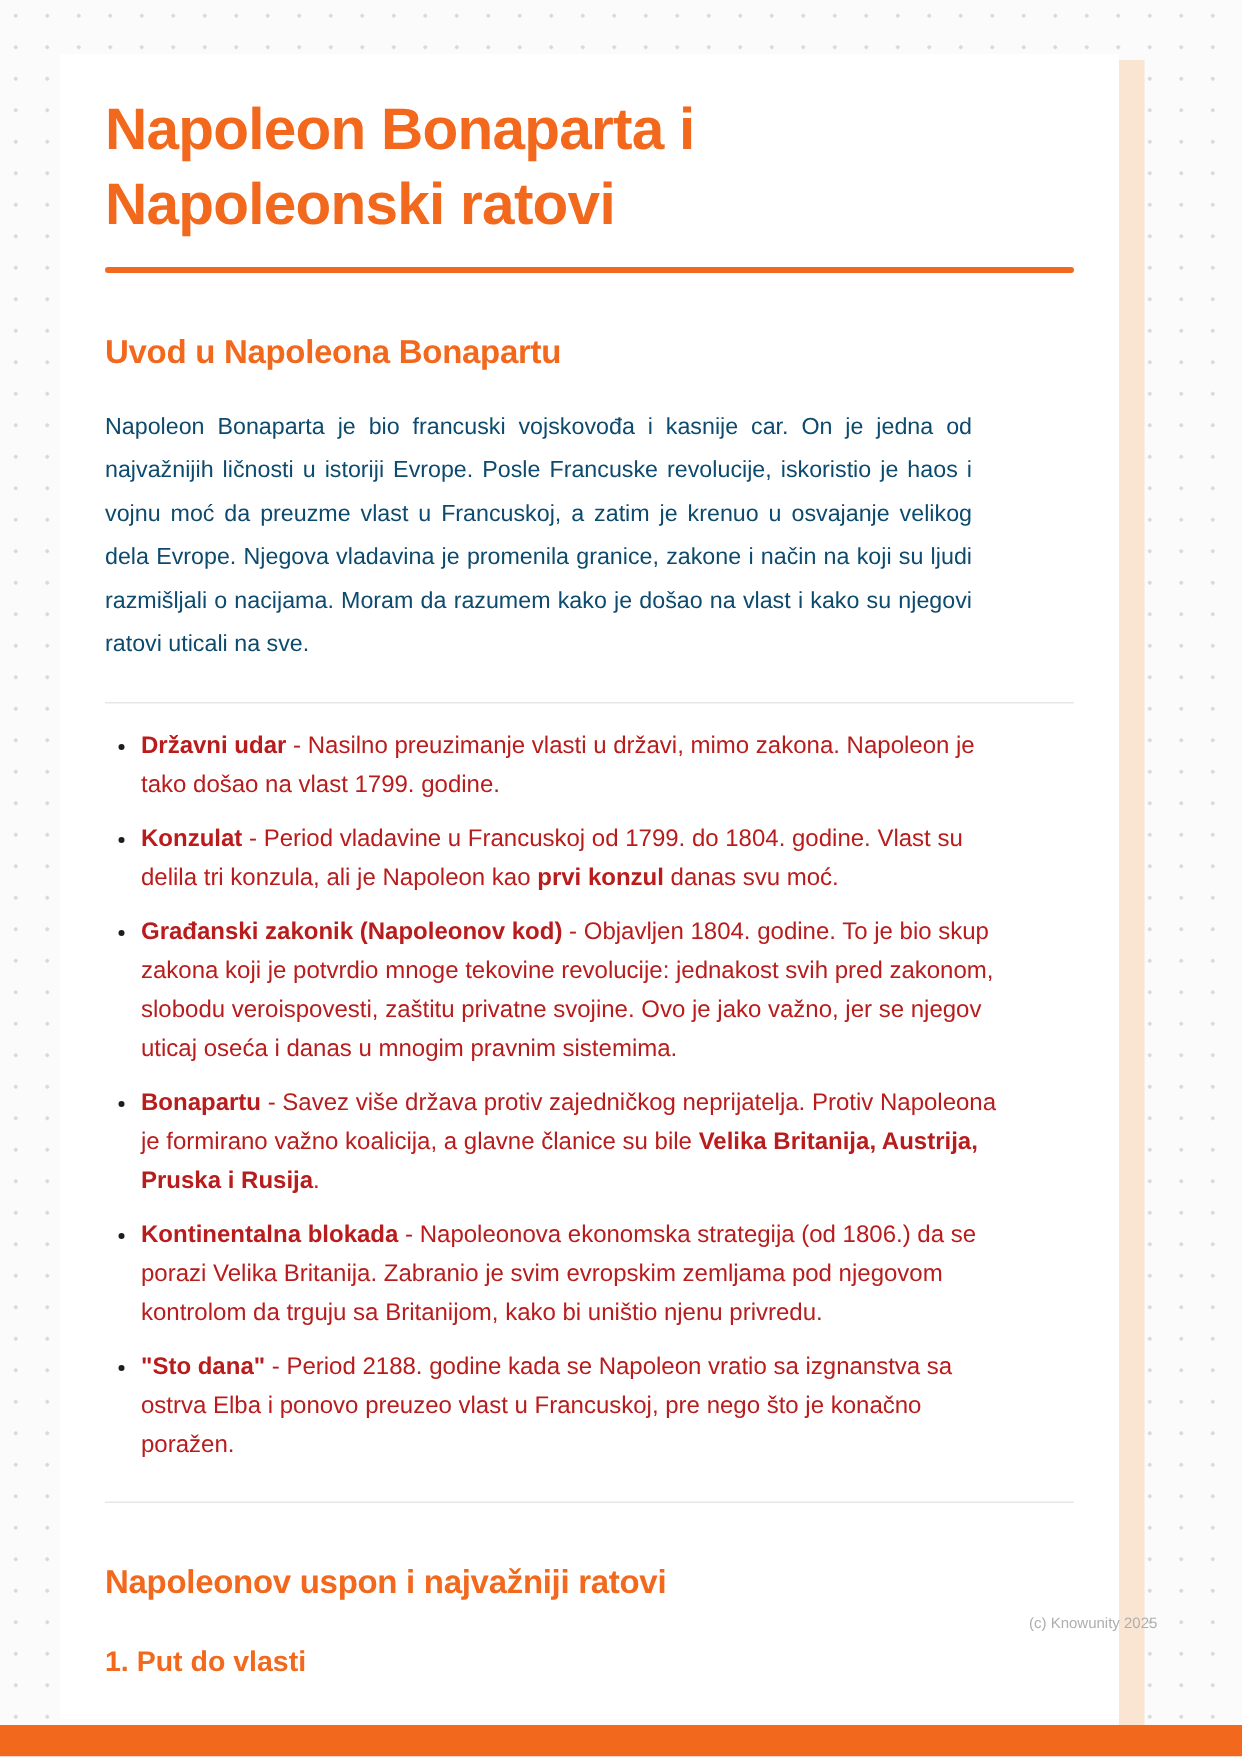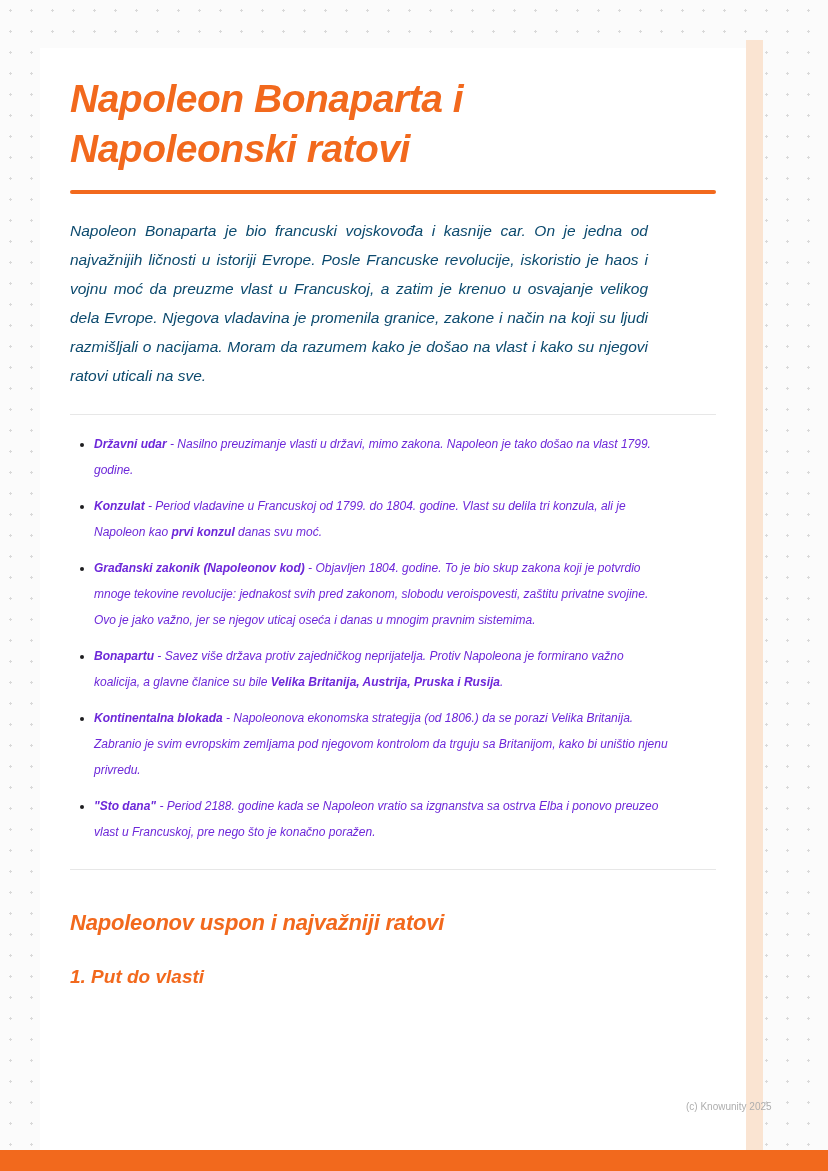--- a/index.html
+++ b/index.html
@@ -13,26 +13,25 @@
     color: #1d1d1f;
   }
   .side-stripe {
     position: absolute;
     left: 746px; top: 40px;
     width: 17px; height: 1110px;
     background: #fae4d2;
   }
   .page-card {
     position: absolute;
-    left: 40px; top: 48px;
+    left: 40px; top: 36px;
     width: 706px; height: 1110px;
     background: #ffffff;
     padding: 26px 30px 0 30px;
     overflow: hidden;
-    font-style: italic;
   }
   .page-title {
     color: #f2691d;
     font-size: 39px;
     line-height: 1.28;
     font-weight: 800;
     letter-spacing: -0.5px;
     max-width: 600px;
   }
   .title-rule {
@@ -62,36 +61,36 @@
     border-top: 1px solid #e7e7e7;
     margin-top: 24px;
   }
   ul.definitions-list {
     margin-top: 16px;
     padding-left: 24px;
     max-width: 600px;
     list-style: disc;
   }
   ul.definitions-list li {
-    font-size: 12px;
+    font-size: 16px;
     line-height: 26px;
     margin-bottom: 10px;
-    color: #6d28d9;
+    color: #b91c1c;
   }
   ul.definitions-list li::marker { color: #1d1d1f; }
   .b { font-weight: 700; }
   h3.subsection-heading {
     color: #f2691d;
     font-size: 19px;
     font-weight: 700;
     margin-top: 30px;
   }
   .watermark {
     position: absolute;
-    left: 686px; top: 1101px;
+    left: 686px; top: 1077px;
     font-size: 10px;
     color: #aeaeae;
     z-index: 3;
     white-space: nowrap;
     text-align: center;
   }
   .bottom-bar {
     position: absolute;
     left: 0; bottom: 0;
     width: 828px; height: 21px;
@@ -101,20 +100,21 @@
 </style>
 </head>
 <body>
 
 <div class="side-stripe"></div>
 
 <div class="page-card">
   <h1 class="page-title">Napoleon Bonaparta i Napoleonski ratovi</h1>
   <div class="title-rule"></div>
 
+  <h2 class="section-heading">Uvod u Napoleona Bonapartu</h2>
   <p class="body-paragraph">Napoleon Bonaparta je bio francuski vojskovođa i kasnije car. On je jedna od najvažnijih ličnosti u istoriji Evrope. Posle Francuske revolucije, iskoristio je haos i vojnu moć da preuzme vlast u Francuskoj, a zatim je krenuo u osvajanje velikog dela Evrope. Njegova vladavina je promenila granice, zakone i način na koji su ljudi razmišljali o nacijama. Moram da razumem kako je došao na vlast i kako su njegovi ratovi uticali na sve.</p>
 
   <hr class="section-divider">
 
   <ul class="definitions-list">
       <li><span class="b">Državni udar</span><span> - Nasilno preuzimanje vlasti u državi, mimo zakona. Napoleon je tako došao na vlast 1799. godine.</span></li>
       <li><span class="b">Konzulat</span><span> - Period vladavine u Francuskoj od 1799. do 1804. godine. Vlast su delila tri konzula, ali je Napoleon kao </span><span class="b">prvi konzul</span><span> danas svu moć.</span></li>
       <li><span class="b">Građanski zakonik (Napoleonov kod)</span><span> - Objavljen 1804. godine. To je bio skup zakona koji je potvrdio mnoge tekovine revolucije: jednakost svih pred zakonom, slobodu veroispovesti, zaštitu privatne svojine. Ovo je jako važno, jer se njegov uticaj oseća i danas u mnogim pravnim sistemima.</span></li>
       <li><span class="b">Bonapartu</span><span> - Savez više država protiv zajedničkog neprijatelja. Protiv Napoleona je formirano važno koalicija, a glavne članice su bile </span><span class="b">Velika Britanija, Austrija, Pruska i Rusija</span><span>.</span></li>
       <li><span class="b">Kontinentalna blokada</span><span> - Napoleonova ekonomska strategija (od 1806.) da se porazi Velika Britanija. Zabranio je svim evropskim zemljama pod njegovom kontrolom da trguju sa Britanijom, kako bi uništio njenu privredu.</span></li>

